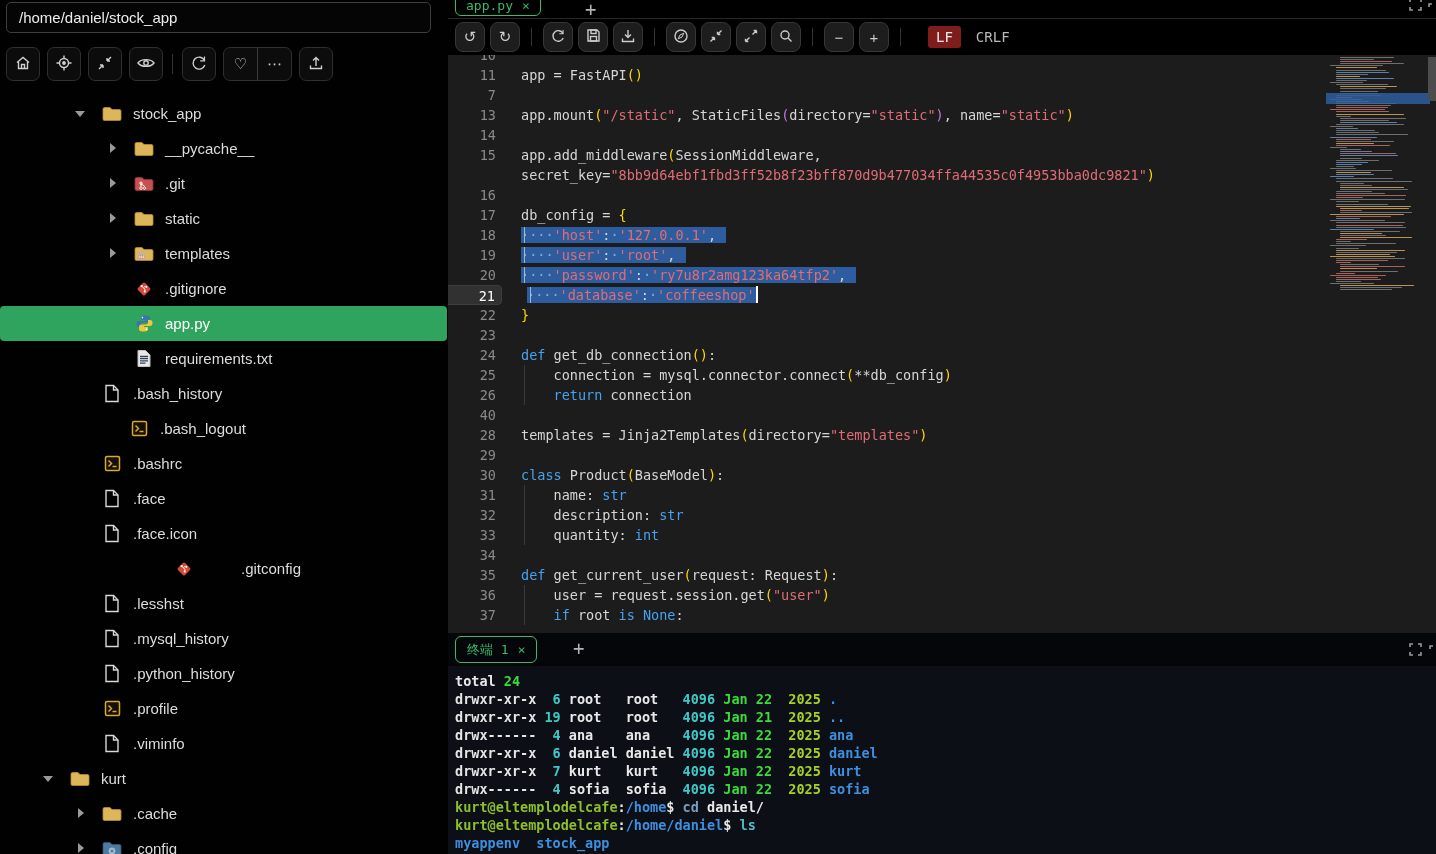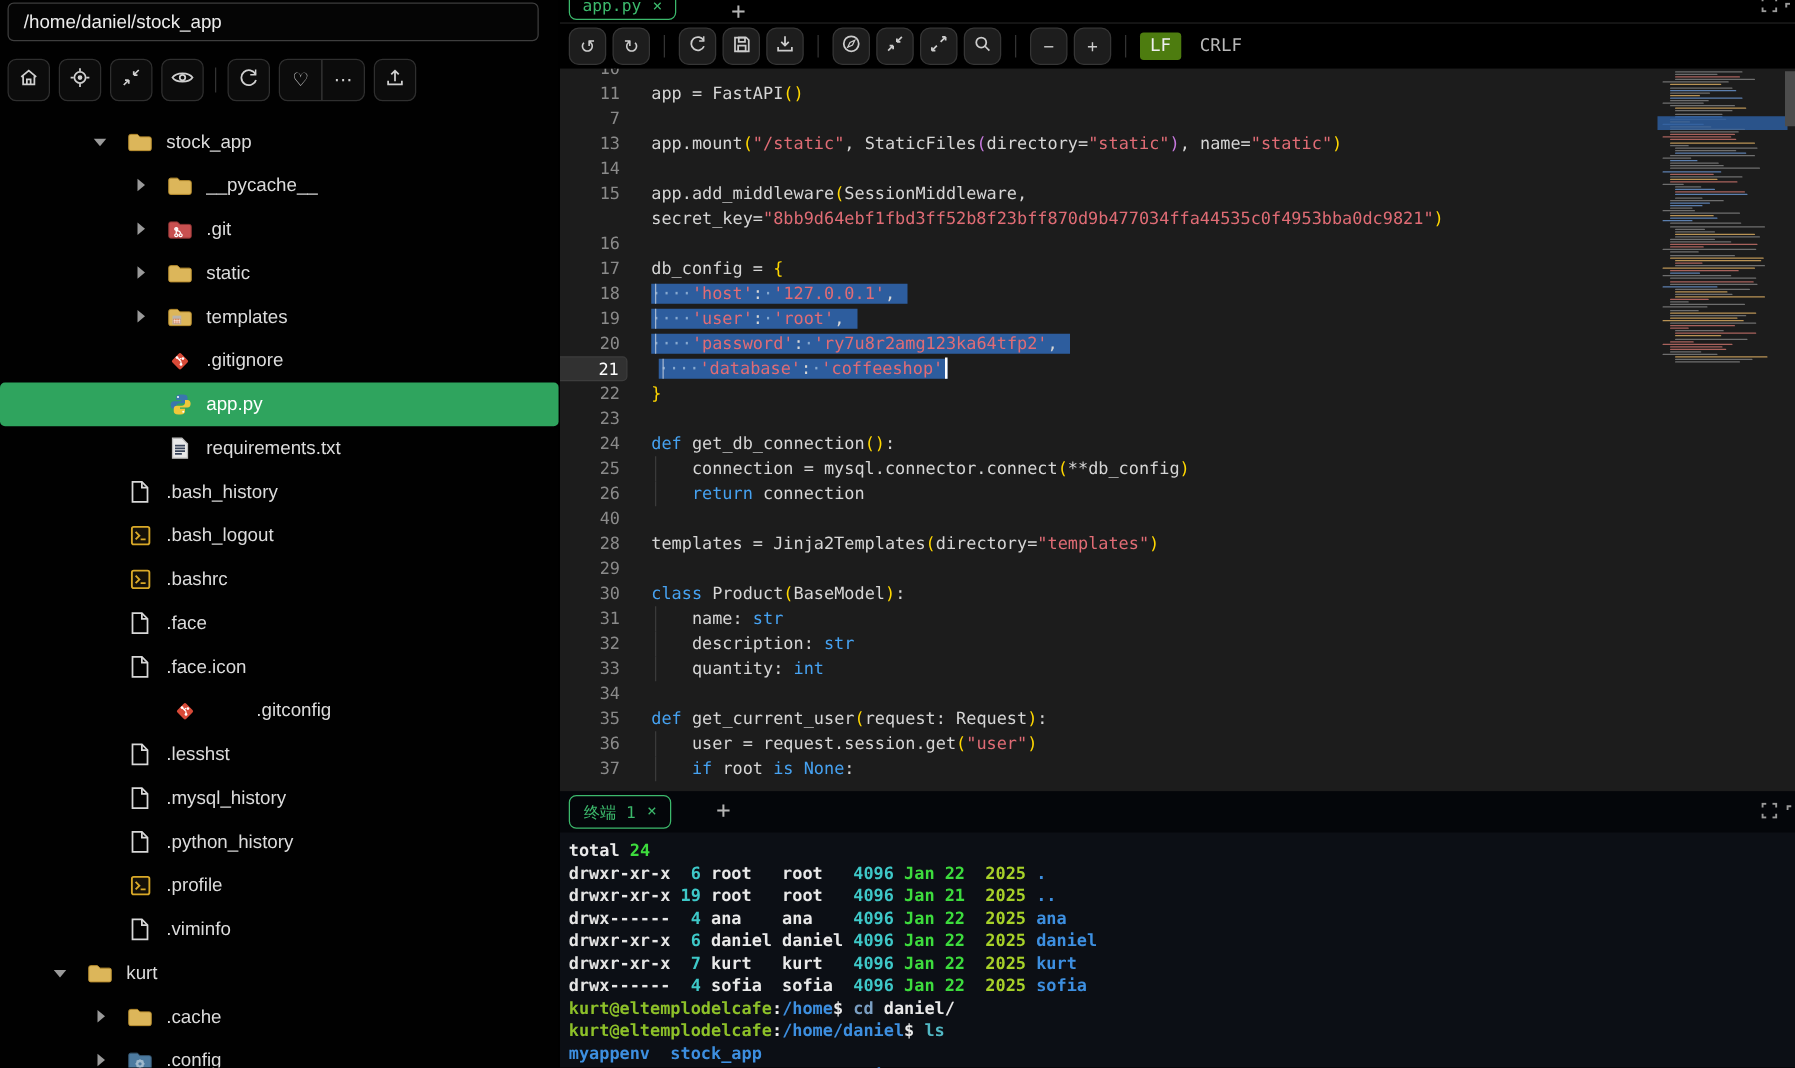--- a/index.html
+++ b/index.html
@@ -33,21 +33,21 @@
            color:#3cb96c; font-family:"DejaVu Sans Mono", monospace; font-size:13px; display:flex; align-items:flex-end;
            padding:0 10px 2px 10px; gap:9px; background:#000; cursor:pointer; }
   .newtab { position:absolute; left:137px; top:-2px; color:#b5b5b5; font-size:19px; cursor:pointer; font-family:"DejaVu Sans Mono", monospace; }
   .corner-ic { position:absolute; color:#9a9a9a; cursor:pointer; }
 
   .edtoolbar { position:absolute; left:0; top:19px; right:0; height:36px; background:#000; display:flex; align-items:center; padding-left:7px; gap:5px; }
   .ebtn { width:30px; height:30px; background:#1d1d1d; border:1px solid #363636; border-radius:8px; color:#cccccc;
           display:flex; align-items:center; justify-content:center; font-size:15px; cursor:pointer; }
   .ebtn svg { stroke:#cccccc; fill:none; stroke-width:1.4; }
   .ed-div { width:1px; height:18px; background:#333; margin:0 6px; }
-  .lf-badge { background:#4d7c0f; color:#eee; font-family:"DejaVu Sans Mono", monospace; font-size:14px; padding:3px 8px; border-radius:3px; margin-left:0; cursor:pointer; }
+  .lf-badge { background:#7f1d1d; color:#eee; font-family:"DejaVu Sans Mono", monospace; font-size:14px; padding:3px 8px; border-radius:3px; margin-left:16px; cursor:pointer; }
   .crlf { color:#b9b9b9; font-family:"DejaVu Sans Mono", monospace; font-size:14px; margin-left:10px; cursor:pointer; }
 
   .codearea { position:absolute; left:0; top:55px; right:0; bottom:0; overflow:hidden; background:#1c1c1c; cursor:text;
               font-family:"DejaVu Sans Mono", monospace; font-size:13.5px; line-height:20px; }
   .codelines { position:absolute; left:0; top:-10px; right:110px; }
   .code-line { height:20px; display:flex; white-space:pre; }
   .ln { width:48px; text-align:right; color:#8a8a8a; flex:none; }
   .ln.current { background:#313131; border:1px solid #3d3d3d; border-radius:4px; color:#fdfdfd; width:60px; margin-left:-6px; padding-right:6px; height:20px; }
   .lc { margin-left:25px; position:relative; }
   .lc.guide::before { content:''; position:absolute; left:3px; top:0; bottom:0; width:1px; background:#3a3a3a; }
@@ -217,21 +217,21 @@
       <div class="tree-row" style="padding-left: 74px;">
         <span class="caret"></span>
         <span class="ticon">
           <svg width="16" height="19" viewBox="0 0 16 19">
             <path d="M2 1.5 H9.5 L14 6 V17.5 H2 Z" fill="none" stroke="#d8d8d8" stroke-width="1.4"></path>
             <path d="M9.5 1.5 V6 H14" fill="none" stroke="#d8d8d8" stroke-width="1.4"></path>
           </svg>
         </span>
         <span>.bash_history</span>
       </div>
-      <div class="tree-row" style="padding-left: 74px; align-items: center;">
+      <div class="tree-row" style="padding-left: 101px; align-items: center;">
         <span class="caret"></span>
         <span class="ticon">
           <svg width="17" height="17" viewBox="0 0 17 17">
             <rect x="1.5" y="1.5" width="14" height="14" rx="1.5" fill="#141008" stroke="#d9a928" stroke-width="1.5"></rect>
             <path d="M4.5 5.5 L7.5 8.5 L4.5 11.5" stroke="#d9a928" stroke-width="1.5" fill="none"></path>
             <path d="M8.5 11.5 H12.5" stroke="#d9a928" stroke-width="1.5"></path>
           </svg>
         </span>
         <span>.bash_logout</span>
       </div>
@@ -259,21 +259,21 @@
       <div class="tree-row" style="padding-left: 74px;">
         <span class="caret"></span>
         <span class="ticon">
           <svg width="16" height="19" viewBox="0 0 16 19">
             <path d="M2 1.5 H9.5 L14 6 V17.5 H2 Z" fill="none" stroke="#d8d8d8" stroke-width="1.4"></path>
             <path d="M9.5 1.5 V6 H14" fill="none" stroke="#d8d8d8" stroke-width="1.4"></path>
           </svg>
         </span>
         <span>.face.icon</span>
       </div>
-      <div class="tree-row" style="padding-left: 74px; gap: 36px;">
+      <div class="tree-row" style="padding-left: 110px; gap: 36px;">
         <span class="caret"></span>
         <span class="ticon">
           <svg width="18" height="18" viewBox="0 0 18 18">
             <rect x="4" y="4" width="10" height="10" rx="1.5" transform="rotate(45 9 9)" fill="#d84a38"></rect>
             <path d="M6.8 6.2 l3 3 M9.8 6.5 l-1.2 1.2" stroke="#fff" stroke-width="1"></path>
             <circle cx="6.6" cy="6" r="1.1" fill="#fff"></circle>
             <circle cx="11.3" cy="6.8" r="1.1" fill="#fff"></circle>
             <circle cx="9.8" cy="11.5" r="1.1" fill="#fff"></circle>
             <path d="M9.8 9.2 v2" stroke="#fff" stroke-width="1"></path>
           </svg>

